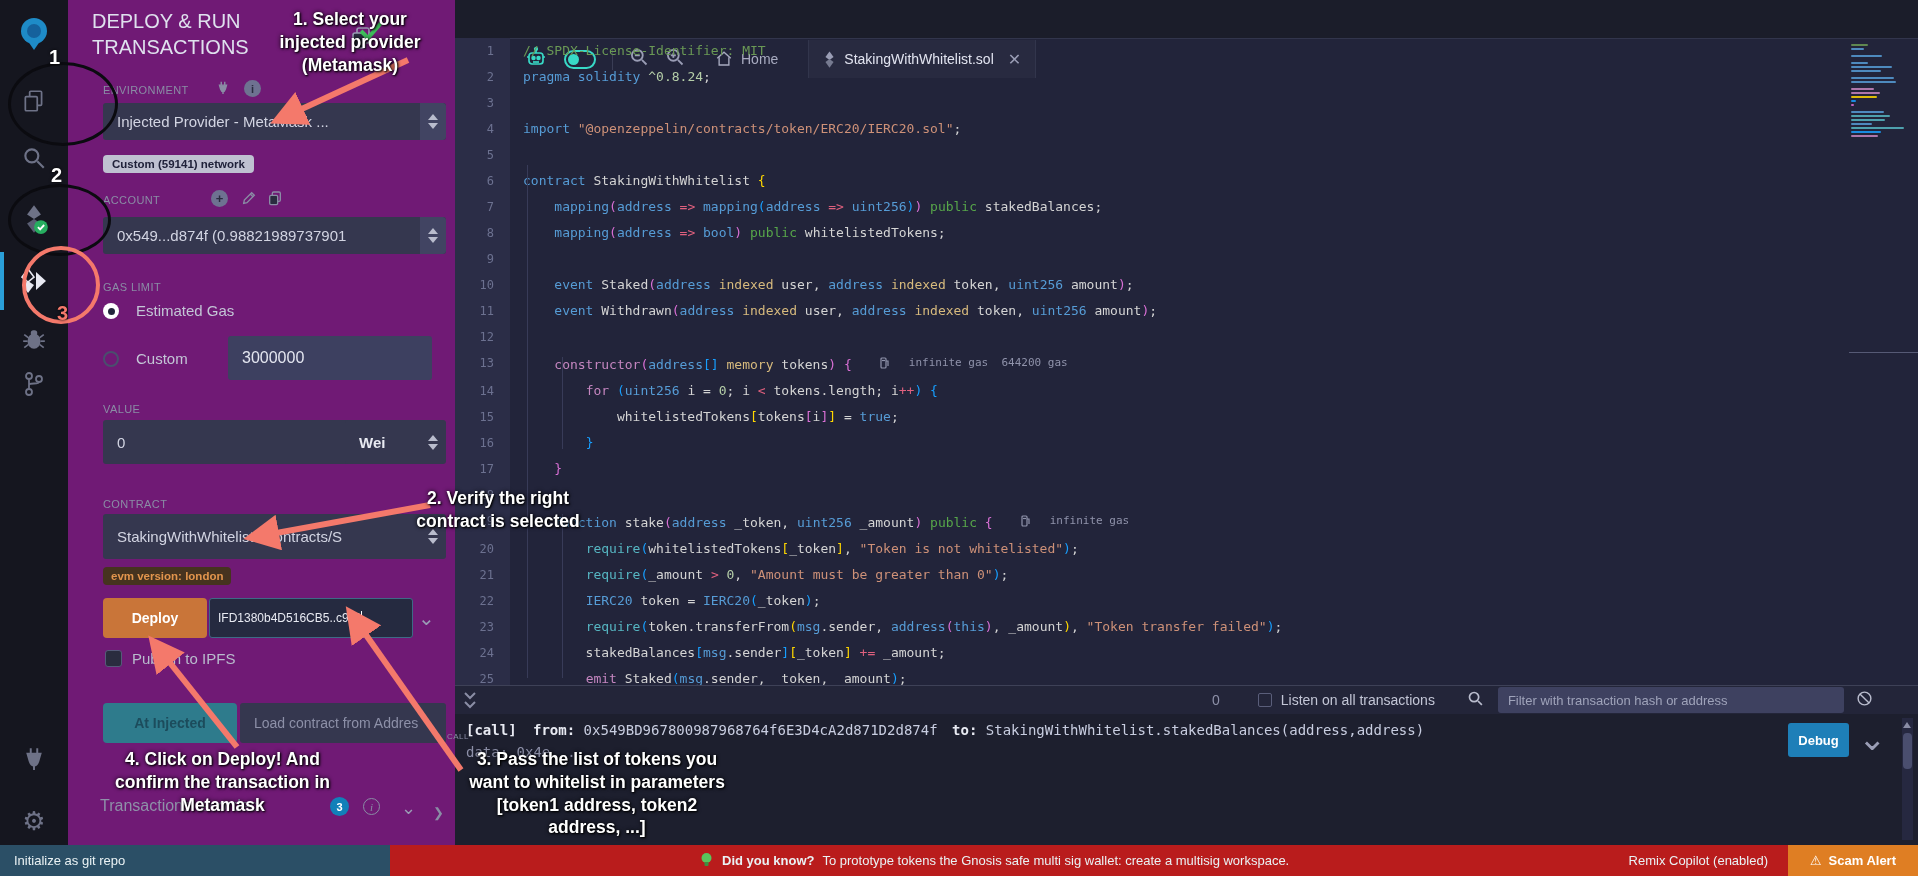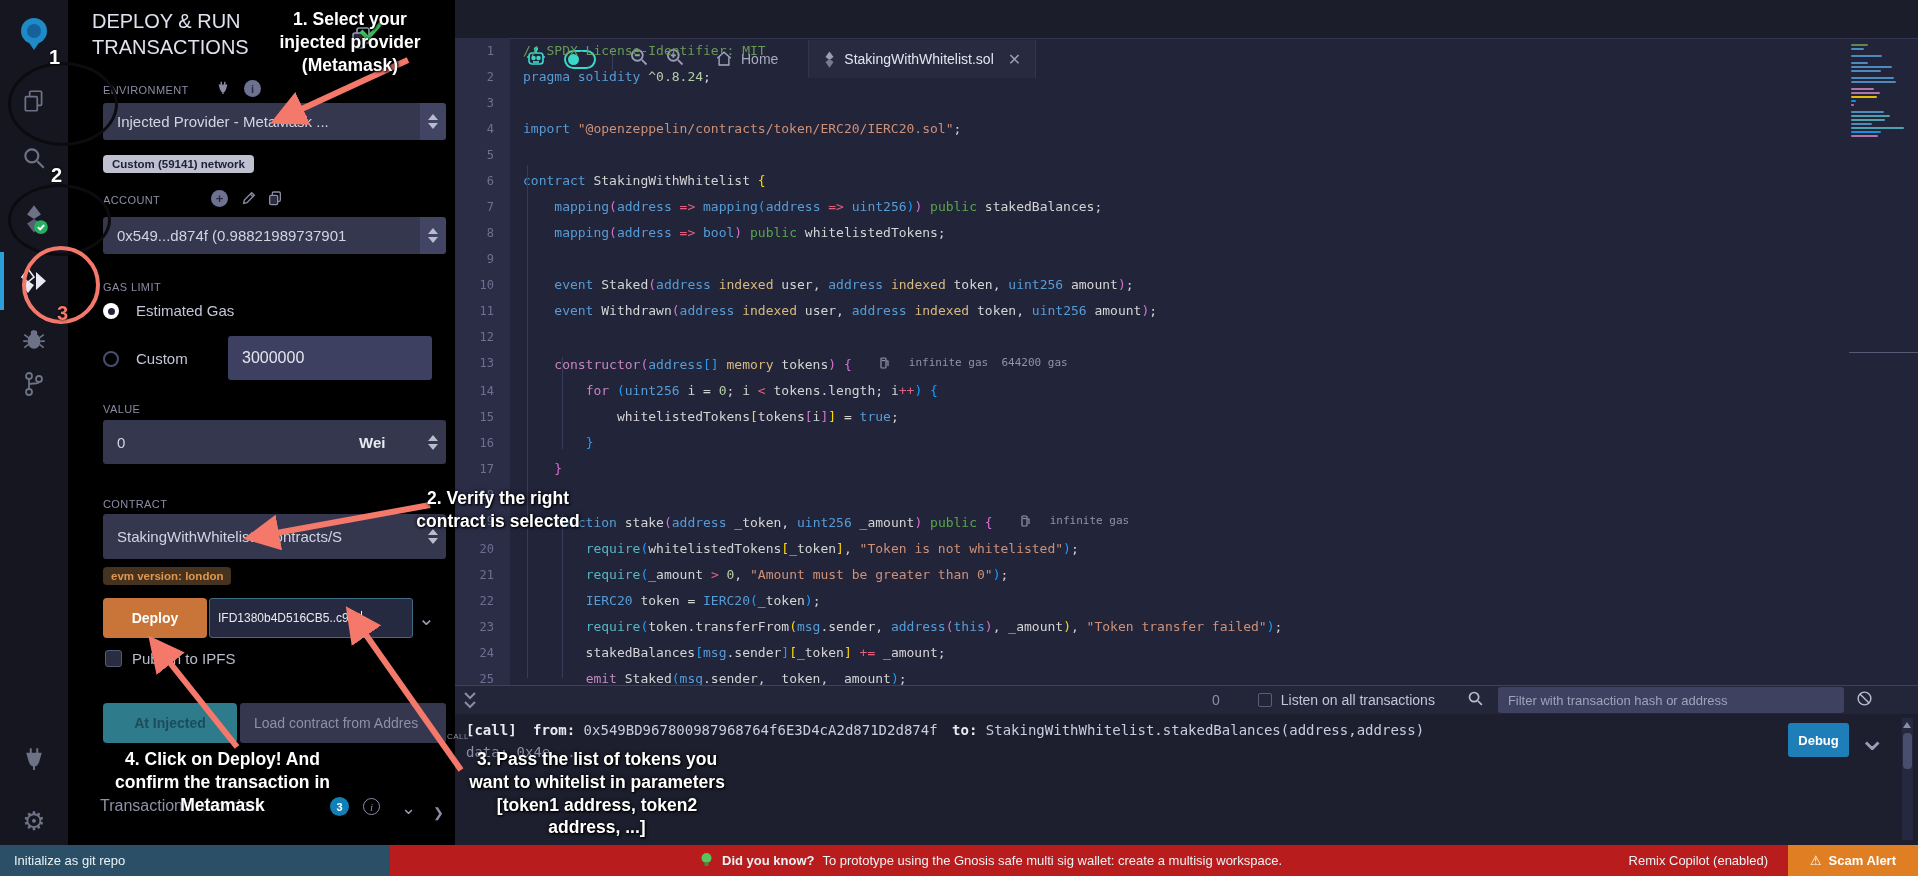--- a/index.html
+++ b/index.html
@@ -6,21 +6,21 @@
   body{width:1918px;height:876px;position:relative;overflow:hidden;
        font-family:"Liberation Sans",sans-serif;color:#C9CBDA;}
   .abs{position:absolute;}
   
   #rail{left:0;top:0;width:68px;height:845px;background:#15161F;border-right:1px solid #2E3147;}
   .rail-ic{position:absolute;left:50%;transform:translateX(-50%);width:30px;height:30px;
            display:flex;align-items:center;justify-content:center;color:#6E7287;}
   .rail-ic svg{display:block;}
   #active-bar{left:0;top:252px;width:4px;height:58px;background:#2A9FD8;}
   
-  #panel{left:68px;top:0;width:387px;height:845px;background:#000000;}
+  #panel{left:68px;top:0;width:387px;height:845px;background:#701a75;}
   .p-title{left:24px;top:8px;width:240px;font-size:20px;line-height:26px;color:#DFE1EE;}
   .plabel{font-size:11px;color:#8A8DA5;letter-spacing:.4px;}
   .sel{background:#35374F;border-radius:3px;display:flex;align-items:center;
        padding:0 0 0 14px;color:#D2D4E2;font-size:15px;overflow:hidden;white-space:nowrap;}
   .stepper{margin-left:auto;width:26px;align-self:stretch;background:#414462;border-radius:0 3px 3px 0;
            display:flex;flex-direction:column;align-items:center;justify-content:center;gap:3px;flex:0 0 26px;}
   .tri-u{width:0;height:0;border-left:5px solid transparent;border-right:5px solid transparent;border-bottom:6px solid #B9BCCD;}
   .tri-d{width:0;height:0;border-left:5px solid transparent;border-right:5px solid transparent;border-top:6px solid #B9BCCD;}
   .net-badge{background:#BFC1D1;color:#20223A;font-weight:bold;font-size:11.5px;border-radius:4px;padding:3px 9px;}
   .mini-ic{display:inline-flex;color:#8A8DA5;}
@@ -443,21 +443,21 @@
   <div id="sb-left">
     <span>Initialize as git repo</span>
   </div>
   <span style="margin-left:700px;display:inline-flex;">
     <svg width="13" height="17" viewBox="0 0 13 17">
         <circle cx="6.5" cy="6" r="5" fill="#58C55C"></circle>
         <rect x="4.5" y="10" width="4" height="4" rx="1" fill="#3E8F41"></rect>
       </svg>
   </span>
   <span class="sb-bold" style="margin-left:9px;">Did you know?</span>
-  <span>To prototype using the Gnosis safe multi sig wallet: create a multisig workspace.</span>
+  <span>To prototype tokens the Gnosis safe multi sig wallet: create a multisig workspace.</span>
   <span style="position:absolute;right:150px;">Remix Copilot (enabled)</span>
   <span class="scam">
     <span style="font-family:'DejaVu Sans',sans-serif;">⚠</span>
     <span>Scam Alert</span>
   </span>
 </div>
 
 <div class="circ" style="left:8px;top:62px;width:104px;height:78px;border:3.5px solid #0B0B10;"></div>
 <div class="circ" style="left:8px;top:184px;width:97px;height:66px;border:3.5px solid #0B0B10;"></div>
 <div class="circ" style="left:22px;top:246px;width:70px;height:70px;border:4px solid #F4796B;"></div>

